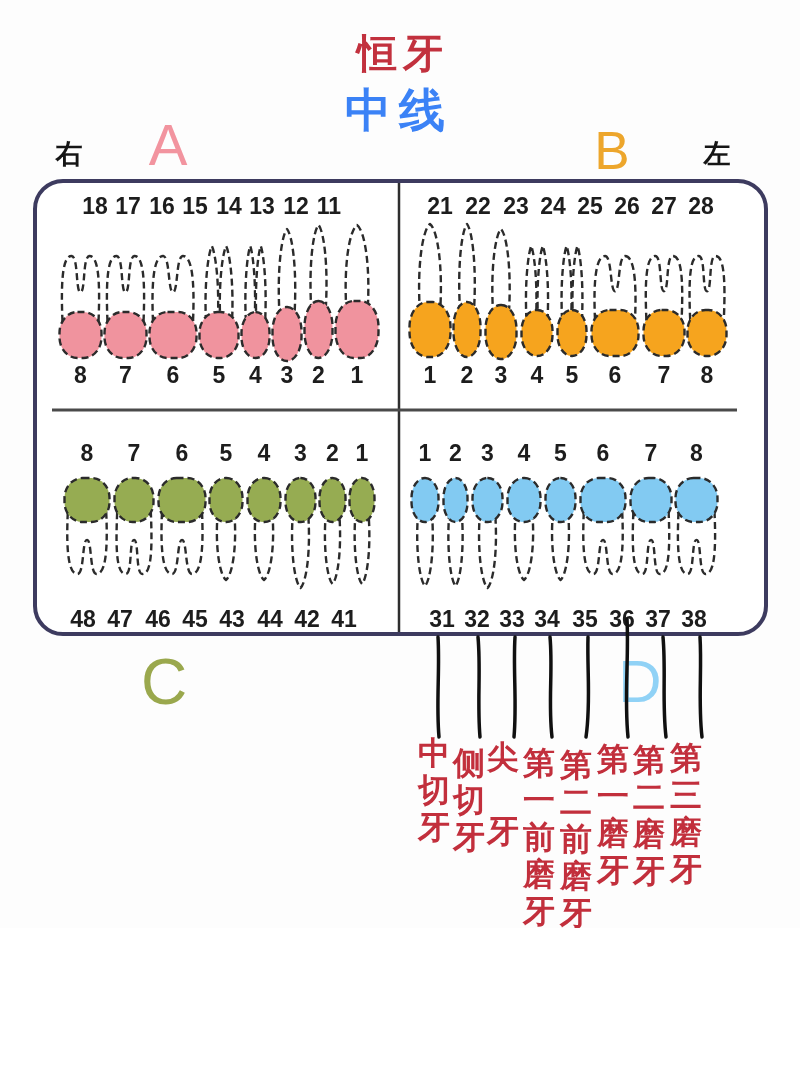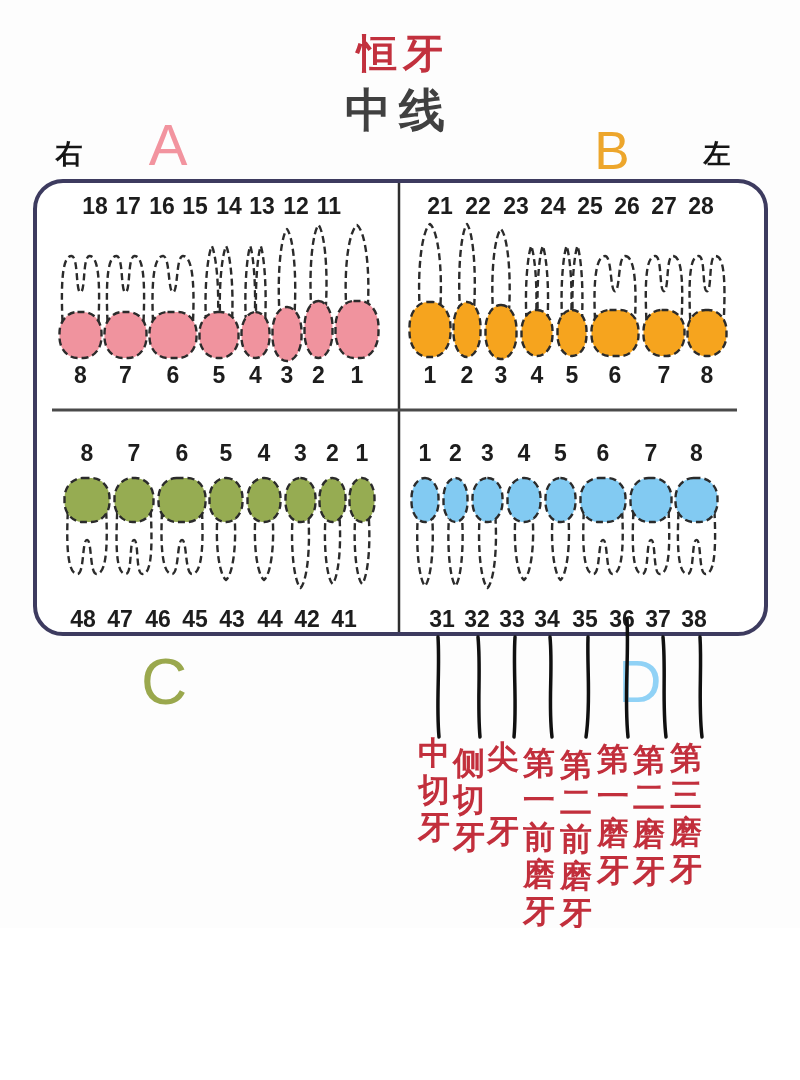--- a/index.html
+++ b/index.html
@@ -2,21 +2,21 @@
 <html><head>
 <meta charset="utf-8">
 <style>
   html,body{margin:0;padding:0;background:#ffffff;}
   .stage{
     position:relative;width:800px;height:928px;background:#fdfdfd;overflow:hidden;
     font-family:"Liberation Sans",sans-serif;
   }
   .abs{position:absolute;transform:translateX(-50%);white-space:nowrap;}
   .page-title{left:403px;top:26px;font-size:40px;font-weight:700;letter-spacing:6px;}
-  .midline{left:399px;top:80px;font-size:46px;font-weight:700;color:#404040;letter-spacing:8px;}
+  .midline{left:399px;top:80px;font-size:46px;font-weight:700;color:#3b82f6;letter-spacing:8px;}
   .side-label{top:136px;font-size:27px;font-weight:700;color:#151515;}
   .side-right{left:69px;}
   .side-left{left:717px;}
   .qletter{font-weight:400;line-height:1;}
   .qA{left:168px;top:116px;font-size:58px;}
   .qB{left:612px;top:124px;font-size:53px;}
   .qC{left:164px;top:650px;font-size:64px;}
   .qD{left:640px;top:652px;font-size:60px;}
   #chart{position:absolute;left:0;top:0;}
   #type-labels{position:absolute;left:0;top:0;width:800px;height:1080px;pointer-events:none;}

